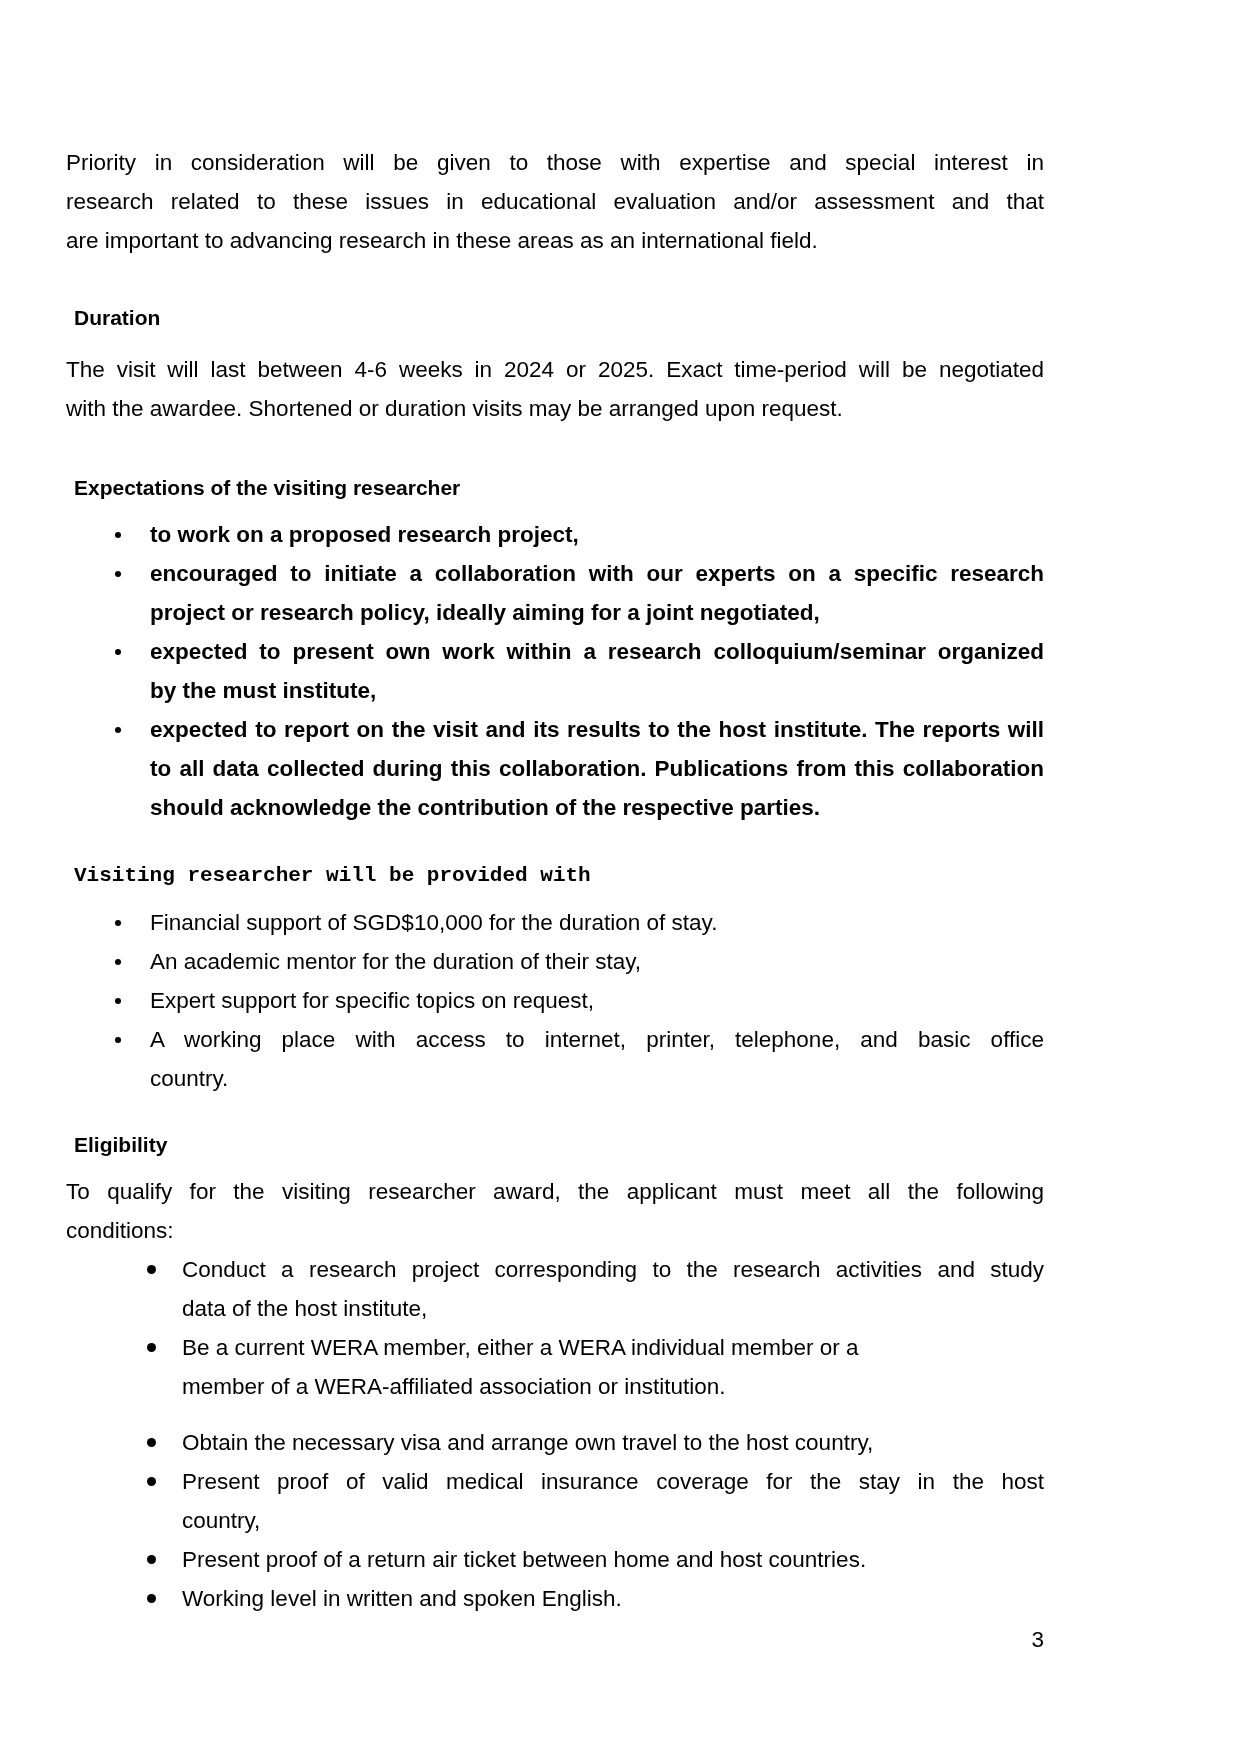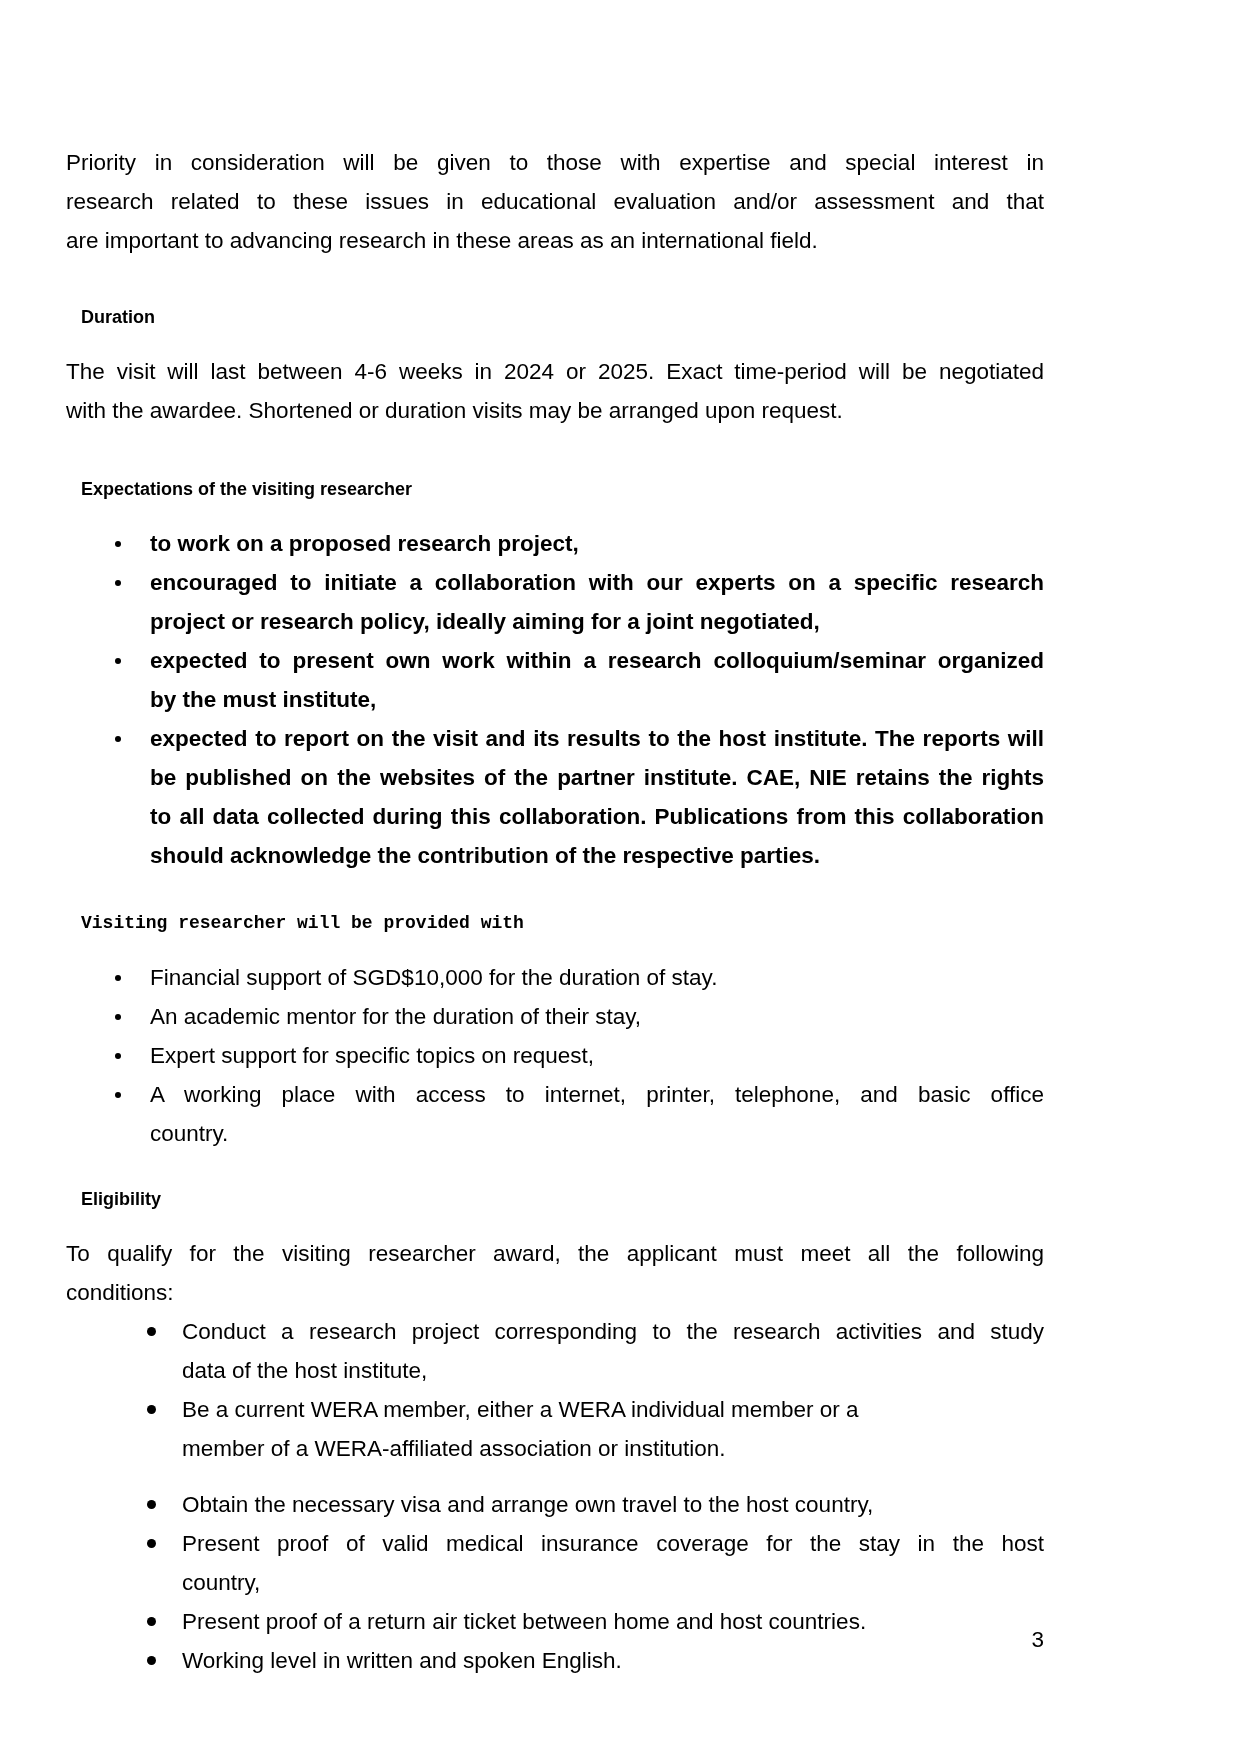--- a/index.html
+++ b/index.html
@@ -15,23 +15,23 @@
     font-size: 22.5px;
     line-height: 39px;
     color: #000000;
     overflow: hidden;
   }
   .line { white-space: nowrap; }
   
   .j { white-space: normal; text-align: justify; text-align-last: justify; }
   .heading {
     font-weight: bold;
-    font-size: 18px;
+    font-size: 21px;
     line-height: 39px;
-    margin: 15px;
+    margin: 8px;
   }
   
   #h-duration   { margin-top: 38px; }
   #p-visit      { margin-top: 13px; }
   #h-expect     { margin-top: 40px; }
   #list-expect  { margin-top: 4px; font-weight: bold; }
   #h-provided   { margin-top: 29px; font-family: Liberation Mono, monospace; }
   #list-provided{ margin-top: 1px; }
   #h-elig       { margin-top: 27px; }
   #p-elig       { margin-top: 1px; }
@@ -82,21 +82,20 @@
       <div class="line">project or research policy, ideally aiming for a joint negotiated,</div>
     </div>
     <div class="li">
       <span class="dot"></span>
       <div class="line j">expected to present own work within a research colloquium/seminar organized</div>
       <div class="line">by the must institute,</div>
     </div>
     <div class="li">
       <span class="dot"></span>
       <div class="line j">expected to report on the visit and its results to the host institute. The reports will</div>
-      <div class="line j">be published on the websites of the partner institute. CAE, NIE retains the rights</div>
       <div class="line j">to all data collected during this collaboration. Publications from this collaboration</div>
       <div class="line">should acknowledge the contribution of the respective parties.</div>
     </div>
   </div>
 
   <div class="heading" id="h-provided">Visiting researcher will be provided with</div>
   <div id="list-provided">
     <div class="li">
       <span class="dot"></span>
       <div class="line">Financial support of SGD$10,000 for the duration of stay.</div>

